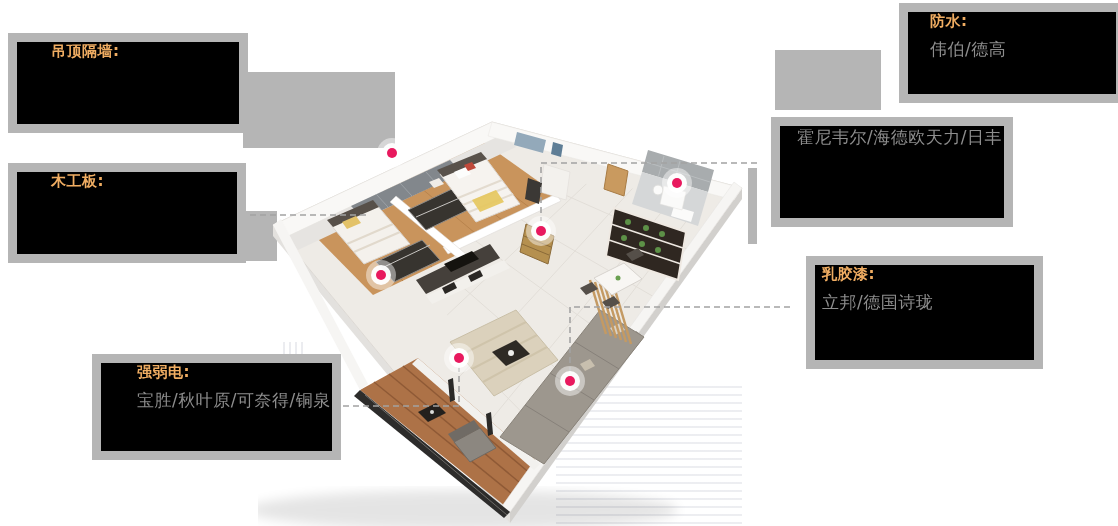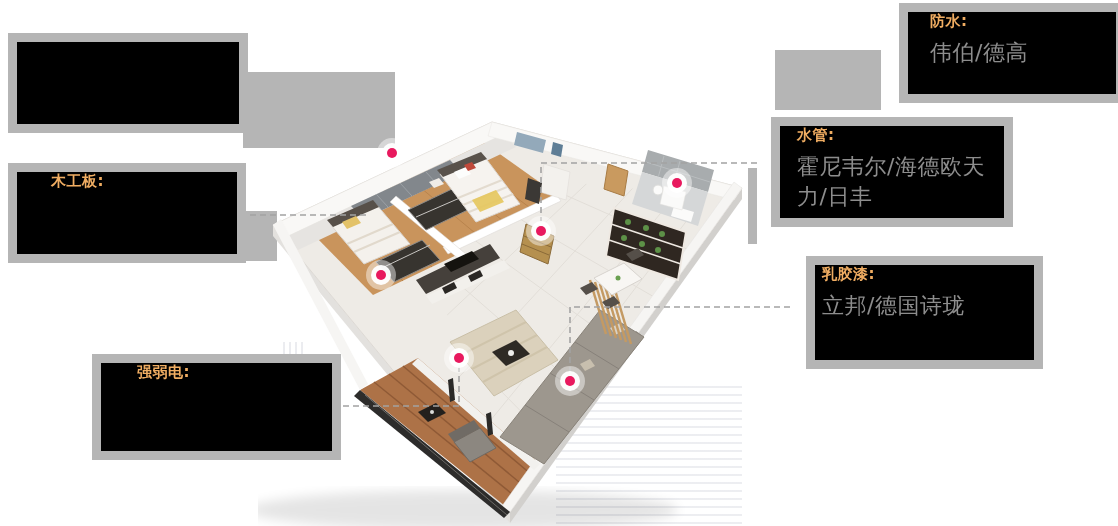--- a/index.html
+++ b/index.html
@@ -7,21 +7,21 @@
          font-family:"DejaVu Sans","Liberation Sans",sans-serif;}
   
   .deco{position:absolute;background:#b5b5b5;}
   
   .feather-h{position:absolute;background:repeating-linear-gradient(to bottom,rgba(190,193,205,.28) 0 2px,rgba(255,255,255,0) 2px 8px);}
   .feather-v{position:absolute;background:repeating-linear-gradient(to right,rgba(190,193,205,.30) 0 2px,rgba(255,255,255,0) 2px 6px);}
   
   .callout{position:absolute;background:#000000;border:9px solid #b5b5b5;box-sizing:border-box;
            display:flex;flex-direction:column;justify-content:flex-start;gap:7px;margin-left:16px;}
   .callout .lbl{color:#f0ad62;font-size:15px;font-weight:bold;letter-spacing:.5px;}
-  .callout .txt{color:#8d8d8d;font-size:22px;letter-spacing:.5px;line-height:1.35;}
+  .callout .txt{color:#8d8d8d;font-size:17px;letter-spacing:.5px;line-height:1.35;}
   .c1{left:-8px;top:33px;width:240px;height:100px;padding-left:34px;}
   .c2{left:-8px;top:163px;width:238px;height:100px;padding-left:34px;}
   .c3{left:76px;top:354px;width:249px;height:106px;padding-left:36px;}
   .c4{left:883px;top:3px;width:226px;height:100px;padding-left:22px;}
   .c5{left:755px;top:117px;width:242px;height:110px;padding-left:17px;}
   .c6{left:790px;top:256px;width:237px;height:113px;padding-left:7px;}
   
   .house{position:absolute;left:258px;top:112px;width:495px;height:414px;}
   
   .lines{position:absolute;left:0;top:0;width:1118px;height:526px;pointer-events:none;}
@@ -286,33 +286,34 @@
         <span class="dot"></span>
       </span>
     </div>
   <div class="pin" style="left:570px;top:381px;">
       <span class="mid">
         <span class="dot"></span>
       </span>
     </div>
 
   <div class="callout c1">
+    <span class="lbl">吊顶隔墙:</span>
   </div>
   <div class="callout c2">
     <span class="lbl">木工板:</span>
   </div>
   <div class="callout c3">
     <span class="lbl">强弱电:</span>
+    <span class="txt">宝胜/秋叶原/可奈得/铜泉</span>
   </div>
   <div class="callout c4">
     <span class="lbl">防水:</span>
     <span class="txt">伟伯/德高</span>
   </div>
   <div class="callout c5">
-    <span class="lbl">水管:</span>
     <span class="txt">霍尼韦尔/海德欧天力/日丰</span>
   </div>
   <div class="callout c6">
     <span class="lbl">乳胶漆:</span>
     <span class="txt">立邦/德国诗珑</span>
   </div>
 
 </div>
 
 </body></html>

